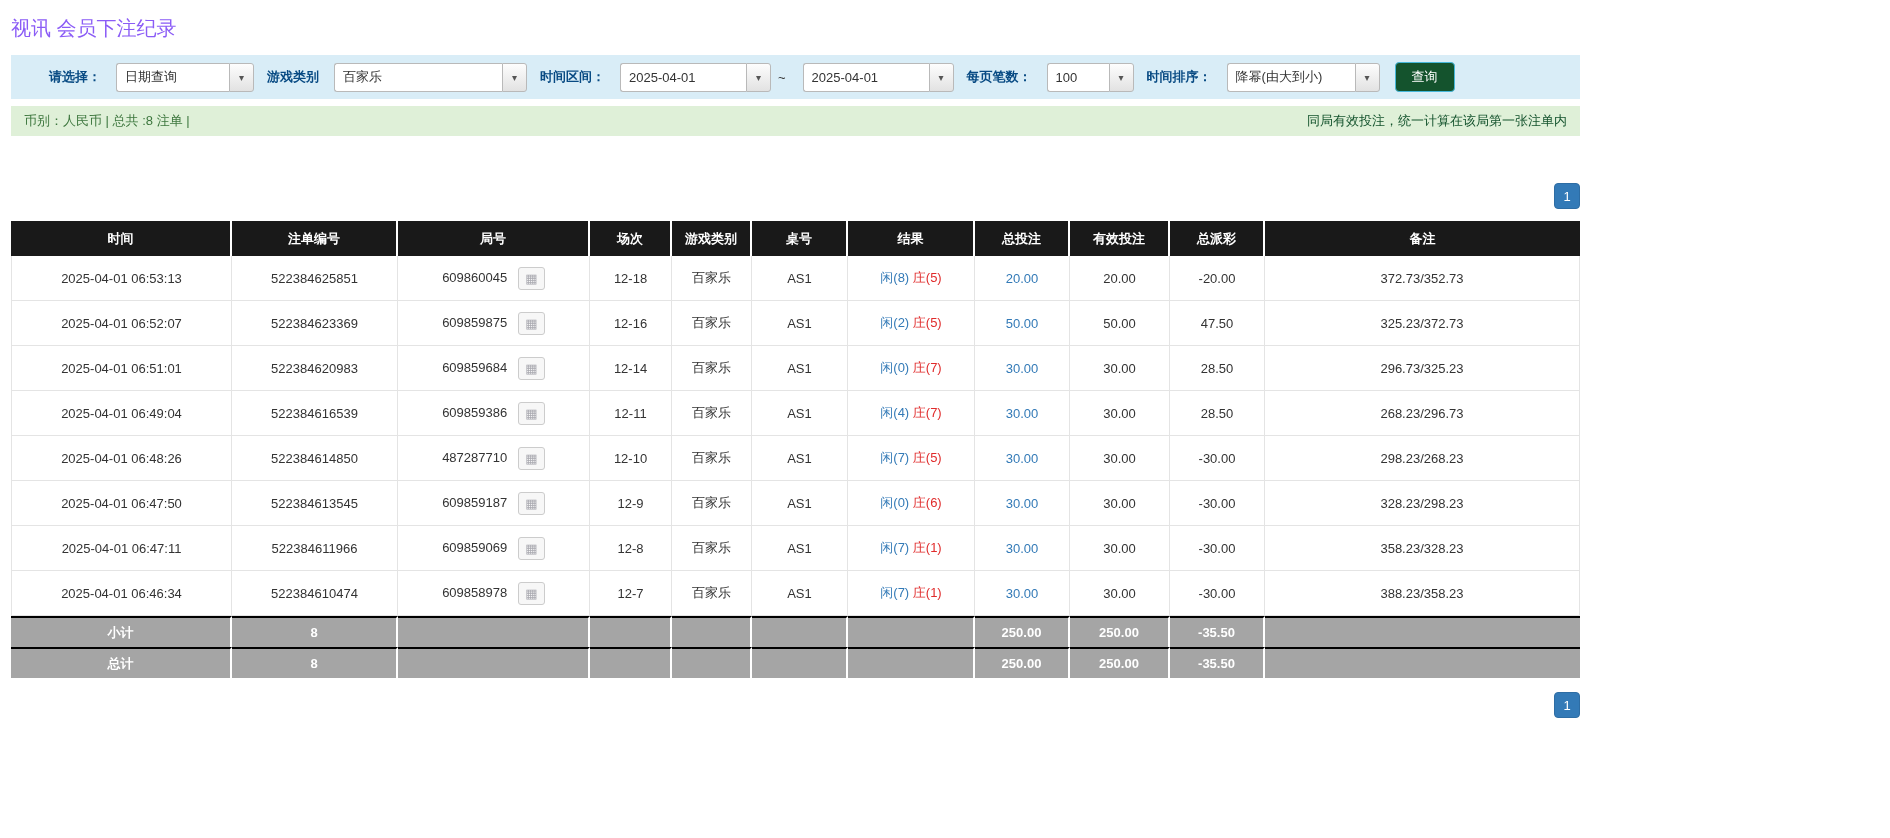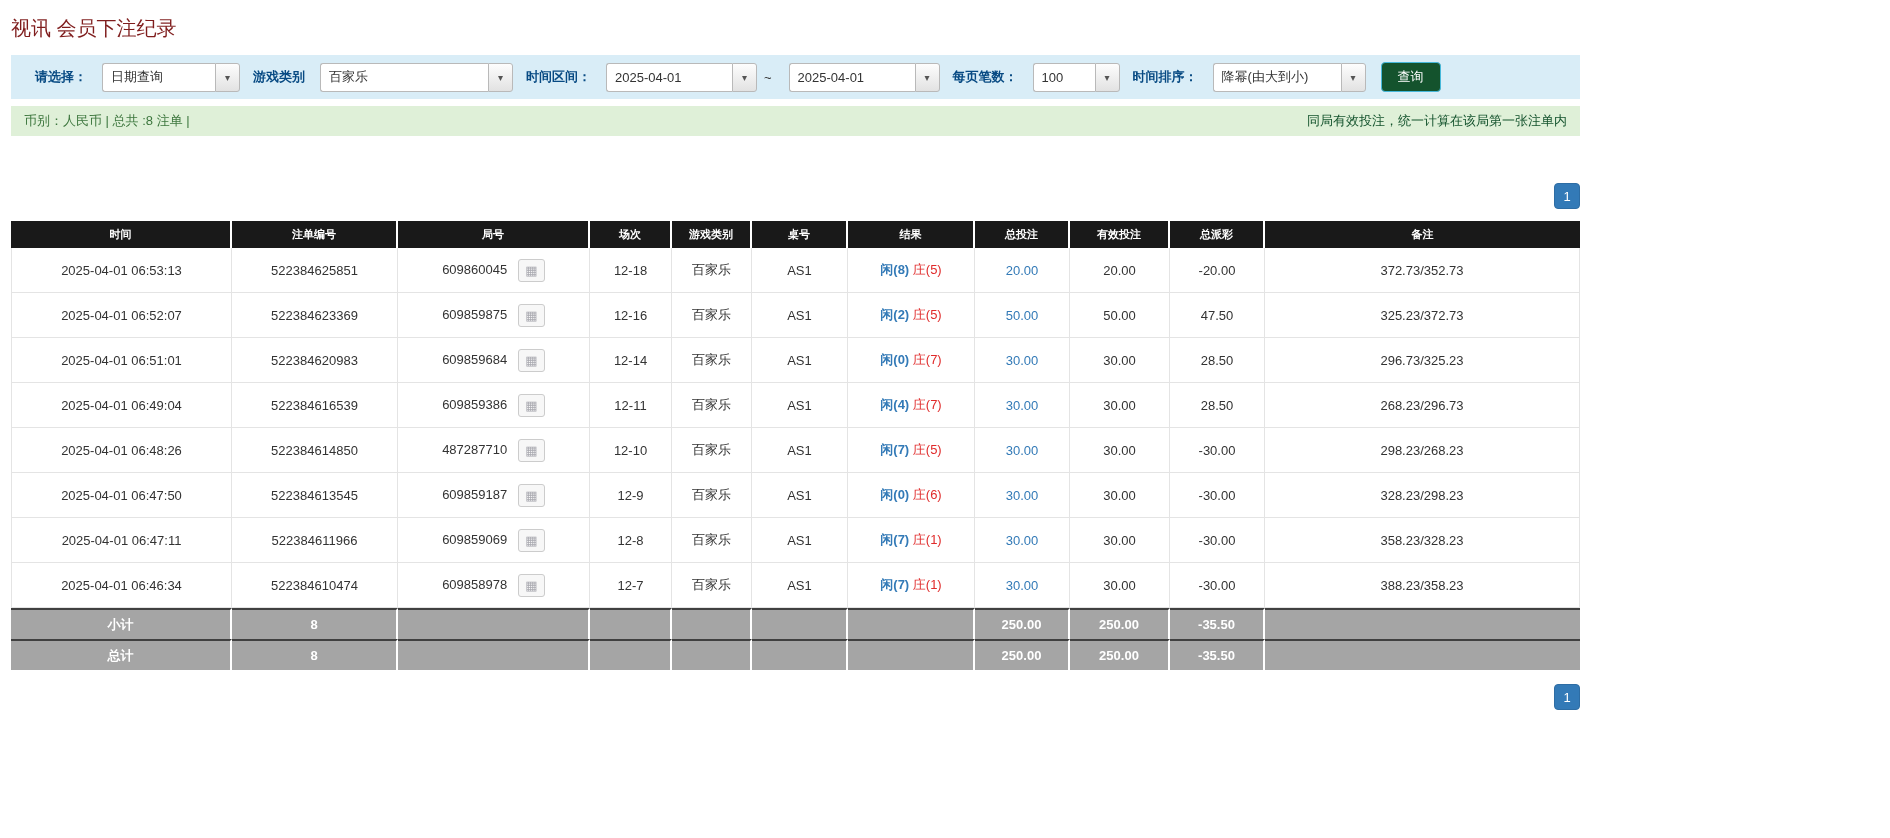--- a/index.html
+++ b/index.html
@@ -4,21 +4,21 @@
 <style>
   * { box-sizing: border-box; margin: 0; padding: 0; }
   html, body { background: #fff; }
   body {
     width: 1890px; height: 838px; overflow: hidden;
     font-family: "Liberation Sans", "DejaVu Sans", sans-serif;
     font-size: 13px; color: #333;
   }
   .container { width: 1569px; margin: 0 0 0 11px; }
 
-  .page-title { font-size: 20px; color: #7f1d1d; font-weight: 400; padding: 15px 0 13px; }
+  .page-title { font-size: 20px; color: #8b5cf6; font-weight: 400; padding: 15px 0 13px; }
 
   
   .filter-bar {
     background: #d9edf7; display: flex; align-items: center;
     padding: 7px 10px; gap: 5px; height: 44px;
   }
   .filter-label { color: #074a83; font-weight: bold; font-size: 13px; white-space: nowrap; margin-left: 8px; }
   .combo { display: inline-flex; align-items: stretch; }
   .combo input {
     height: 29px; border: 1px solid #b9b9b9; border-right: none;
@@ -55,54 +55,54 @@
   .pagination-row { display: flex; justify-content: flex-end; margin: 47px 0 12px; }
   .pagination-bottom { display: flex; justify-content: flex-end; margin-top: 14px; }
   .page-btn {
     min-width: 26px; height: 26px; background: #337ab7; border: 1px solid #2e6da4;
     color: #fff; border-radius: 4px; font-size: 13px; cursor: pointer; padding: 0 8px;
   }
 
   
   table.records { width: 1569px; table-layout: fixed; border-collapse: separate; border-spacing: 0; }
   .records thead th {
-    background: #191919; color: #fff; font-size: 11px; font-weight: bold;
-    height: 27px; text-align: center; border-right: 2px solid #fff;
+    background: #191919; color: #fff; font-size: 13px; font-weight: bold;
+    height: 35px; text-align: center; border-right: 2px solid #fff;
   }
   .records thead th:last-child { border-right: none; margin-left: 45px; }
   .records tbody td {
     background: #fff; border-bottom: 1px solid #e4e4e4; border-right: 1px solid #e4e4e4;
     height: 45px; text-align: center; font-size: 13px; color: #333; overflow: hidden;
   }
   .records tbody td:first-child { border-left: 1px solid #e4e4e4; }
   .records tfoot td {
     background: #a5a5a5; color: #fff; font-weight: bold; height: 31px;
-    text-align: center; border-right: 2px solid #fff; border-top: 2px solid #404040; font-size: 13px; margin-left: 8px;
+    text-align: center; border-right: 2px solid #fff; border-top: 2px solid #000000; font-size: 13px; margin-left: 8px;
   }
   .records tfoot td:last-child { border-right: none; }
 
   .blue-link { color: #337ab7; cursor: pointer; text-decoration: none; }
-  .player { color: #337ab7; font-weight: bold; }
+  .player { color: #337ab7; }
   .banker { color: #e02b2b; }
   .neg { color: #e8332a; }
   .round-btn {
     margin-left: 7px; width: 27px; height: 23px; border: 1px solid #ccc;
     background: #f7f7f7; border-radius: 3px; color: #a9a9b0; font-size: 13px;
     cursor: pointer; vertical-align: middle; line-height: 1;
   }
 </style>
 </head>
 <body>
 
 <div class="container">
 
   <div class="page-title">视讯 会员下注纪录</div>
 
   <div class="filter-bar">
-    <span class="filter-label" style="margin-left:14px;">请选择：</span>
+    <span class="filter-label" style="margin-left:28px;">请选择：</span>
     <span class="combo">
       <input class="w-select" value="日期查询" style="">
       <button class="caret-btn">
           <span>▾</span>
         </button>
     </span>
 
     <span class="filter-label">游戏类别</span>
     <span class="combo">
       <input class="w-game" value="百家乐" style="">

